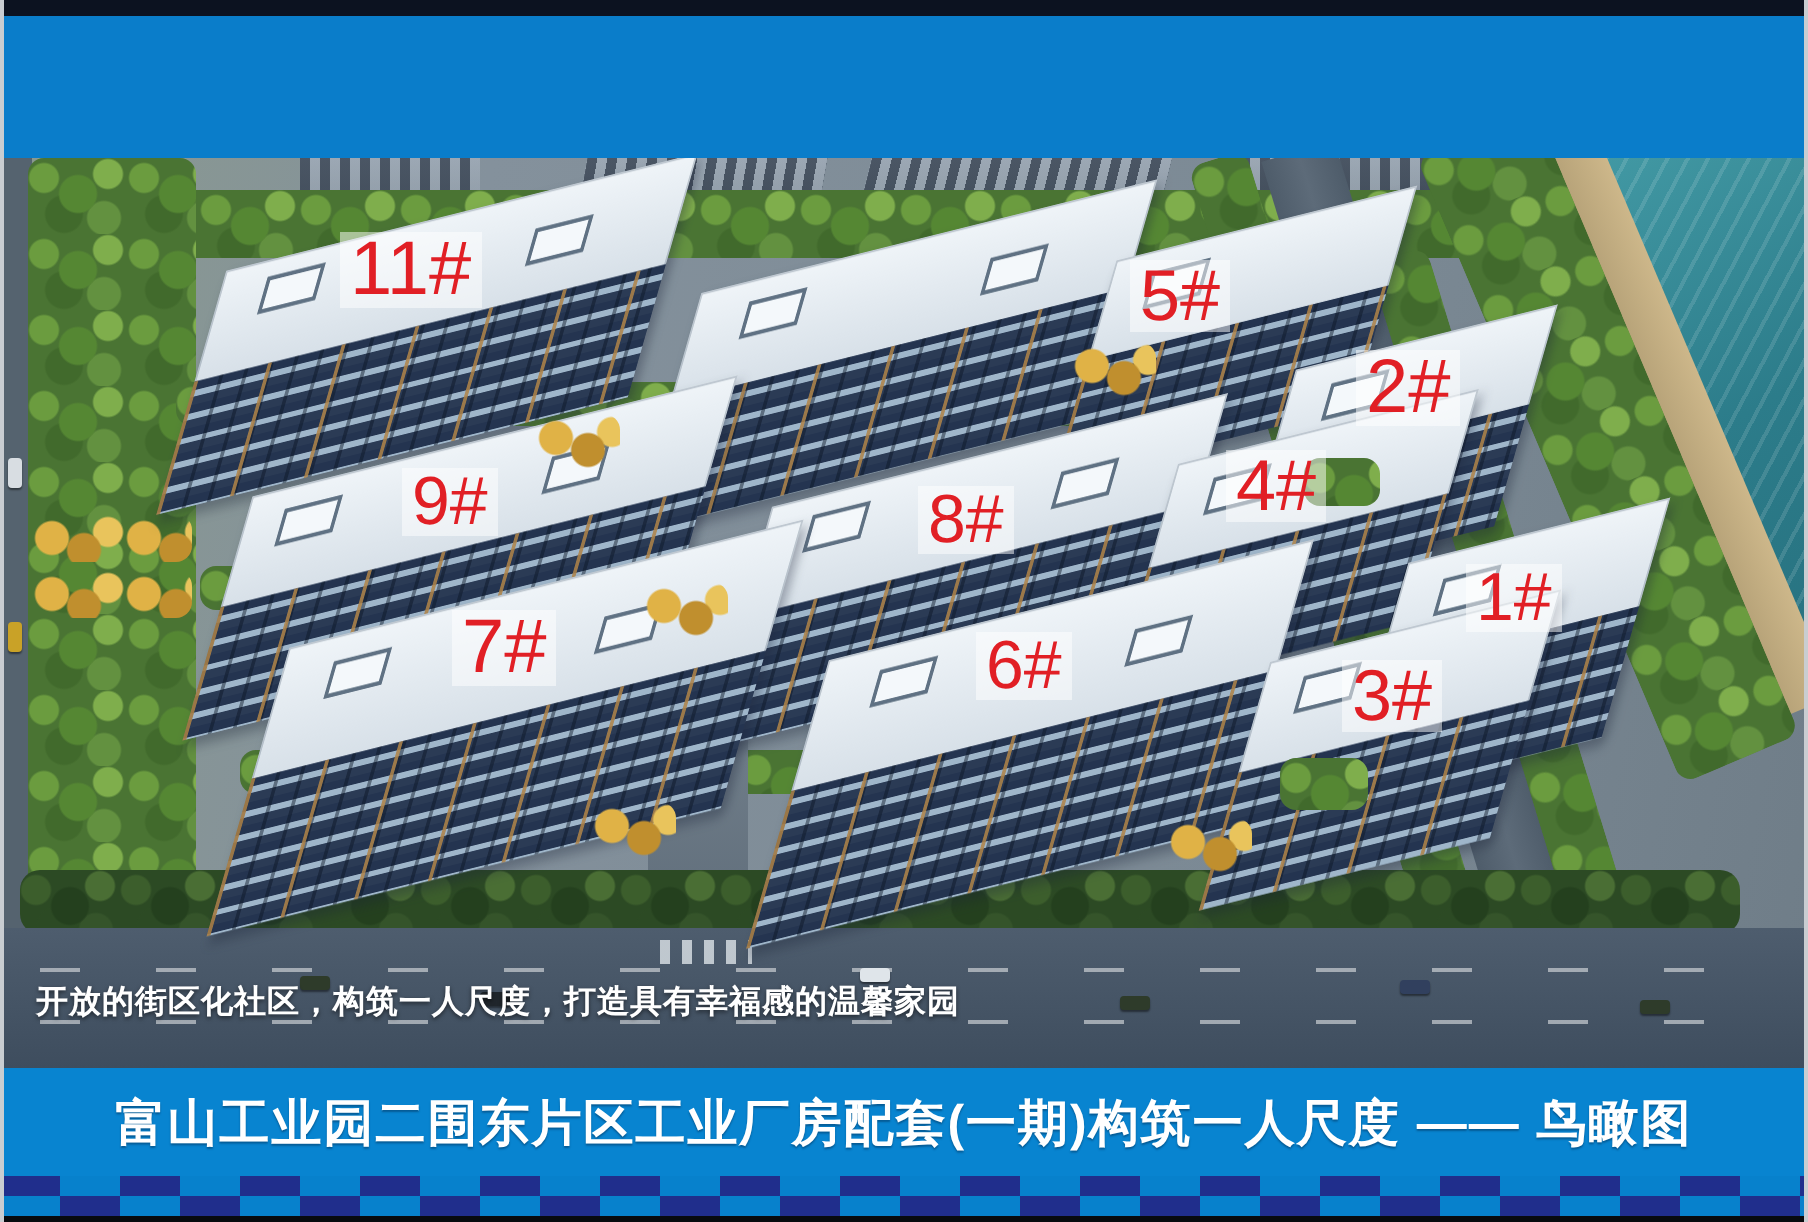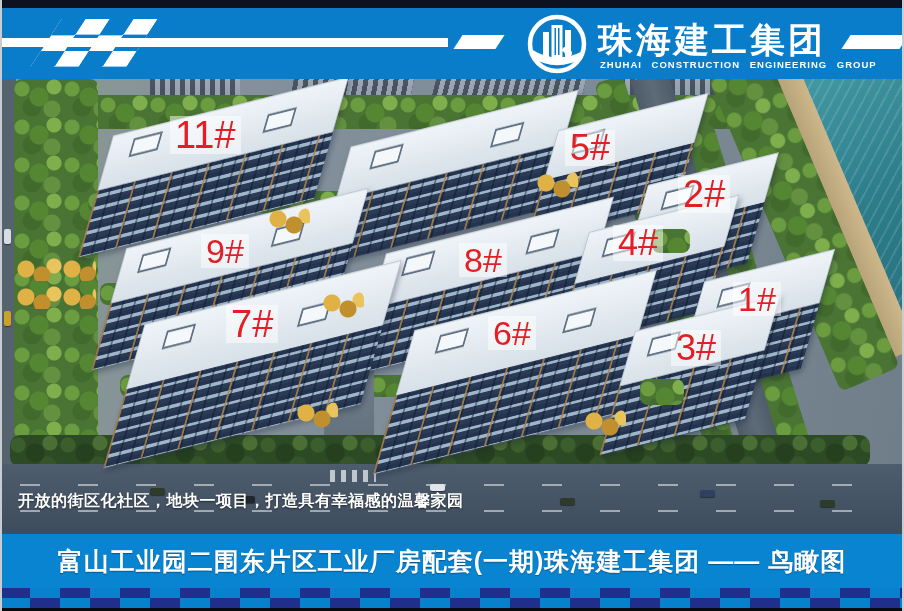--- a/index.html
+++ b/index.html
@@ -95,38 +95,20 @@
   .title{font-size:25px;font-weight:700;color:#fff;letter-spacing:1px;text-shadow:0 1px 1px rgba(0,30,60,.4);}
   .checker{position:absolute;left:0;top:588px;width:904px;height:20px;z-index:7;
        background:conic-gradient(var(--checker-navy,#202e8c) 25%,#0781cc 0 50%,var(--checker-navy,#202e8c) 0 75%,#0781cc 0);
        background-size:60px 20px;background-position:30px 0;}
 </style>
 </head>
 <body>
 
 <div class="page">
 
-  <div class="header">
-    <div class="hline"></div>
-    <div class="hdash ld"></div>
-    <div class="hdash rd"></div>
-    <div class="flag"></div>
-    <svg class="logo-circle" viewBox="0 0 62 62">
-      <circle cx="31" cy="31" r="27" fill="none" stroke="#ffffff" stroke-width="4.5"></circle>
-      <rect x="17" y="19" width="6" height="26" fill="#fff"></rect>
-      <rect x="25.5" y="12" width="11" height="33" fill="#fff"></rect>
-      <rect x="28.5" y="15" width="1.5" height="27" fill="#0a7dca"></rect>
-      <rect x="32" y="15" width="1.5" height="27" fill="#0a7dca"></rect>
-      <rect x="39" y="17" width="6" height="28" fill="#fff"></rect>
-      <path d="M5,36 Q30,52 57,38 L57,45 Q30,60 5,44 Z" fill="#fff"></path>
-      <path d="M38,34 q8,0 8,8 l-7,0 q0,-4 -4,-4 Z" fill="#fff"></path>
-    </svg>
-    <div class="brand-zh">珠海建工集团</div>
-    <div class="brand-en">ZHUHAI CONSTRUCTION ENGINEERING GROUP</div>
-  </div>
 
   <div class="render">
 
     <div class="city">
       <div class="tower" style="left:20px;width:90px;height:46px"></div>
       <div class="tower" style="left:160px;width:120px;height:42px;transform:skewX(-10deg)"></div>
       <div class="tower" style="left:300px;width:150px;height:48px;transform:skewX(-14deg)"></div>
       <div class="tower" style="left:480px;width:110px;height:40px"></div>
       <div class="tower" style="left:610px;width:90px;height:45px;transform:skewX(-10deg)"></div>
     </div>
@@ -251,25 +233,25 @@
     <div class="lbl" style="left:565px;top:51px;font-size:36px">5#</div>
     <div class="lbl" style="left:678px;top:96px;font-size:38px">2#</div>
     <div class="lbl" style="left:613px;top:146px;font-size:36px">4#</div>
     <div class="lbl" style="left:201px;top:155px;font-size:34px">9#</div>
     <div class="lbl" style="left:459px;top:164px;font-size:34px">8#</div>
     <div class="lbl" style="left:733px;top:203px;font-size:34px">1#</div>
     <div class="lbl" style="left:226px;top:226px;font-size:38px">7#</div>
     <div class="lbl" style="left:488px;top:237px;font-size:34px">6#</div>
     <div class="lbl" style="left:671px;top:251px;font-size:36px">3#</div>
 
-    <div class="caption">开放的街区化社区，地块一项目，打造具有幸福感的温馨家园</div>
+    <div class="caption">开放的街区化社区，构筑一人尺度，打造具有幸福感的温馨家园</div>
   </div>
 
   <div class="title-bar">
-    <div class="title">富山工业园二围东片区工业厂房配套(一期)珠海建工集团 —— 鸟瞰图</div>
+    <div class="title">富山工业园二围东片区工业厂房配套(一期)构筑一人尺度 —— 鸟瞰图</div>
   </div>
   <div class="checker"></div>
 
   <div class="top-border"></div>
   <div class="bottom-border"></div>
   <div class="edge l"></div>
   <div class="edge r"></div>
 </div>
 
 </body></html>

